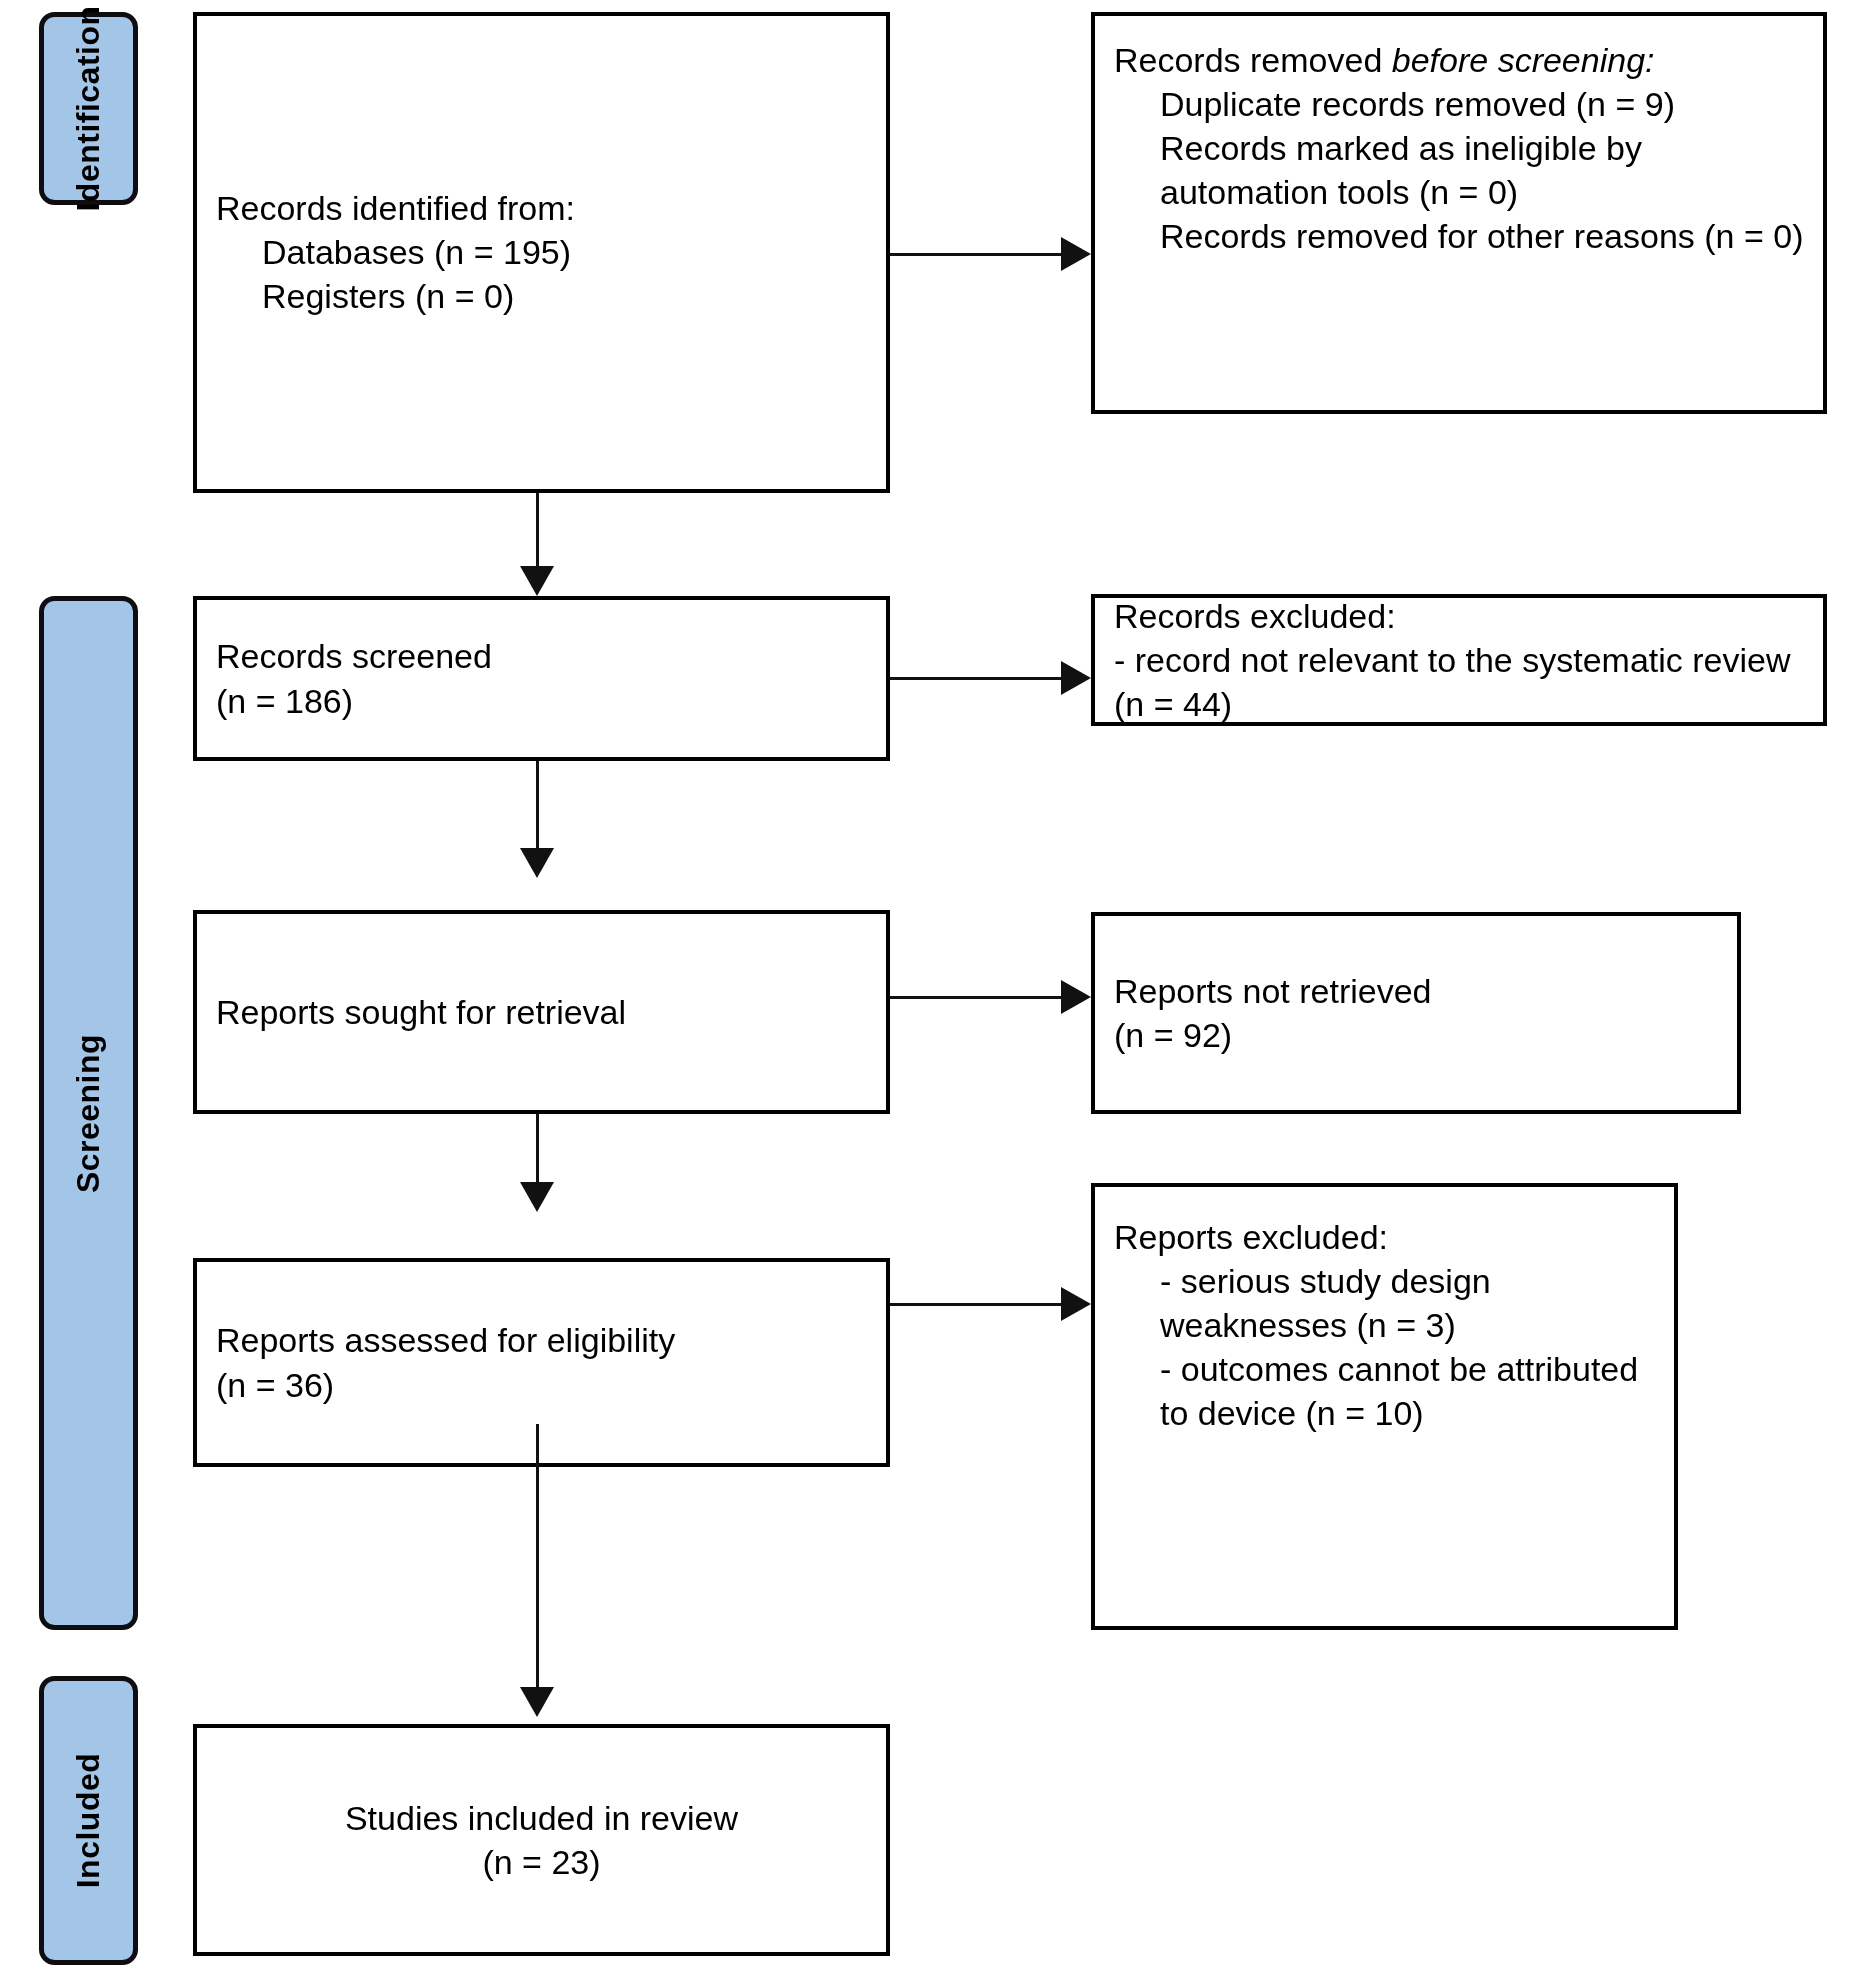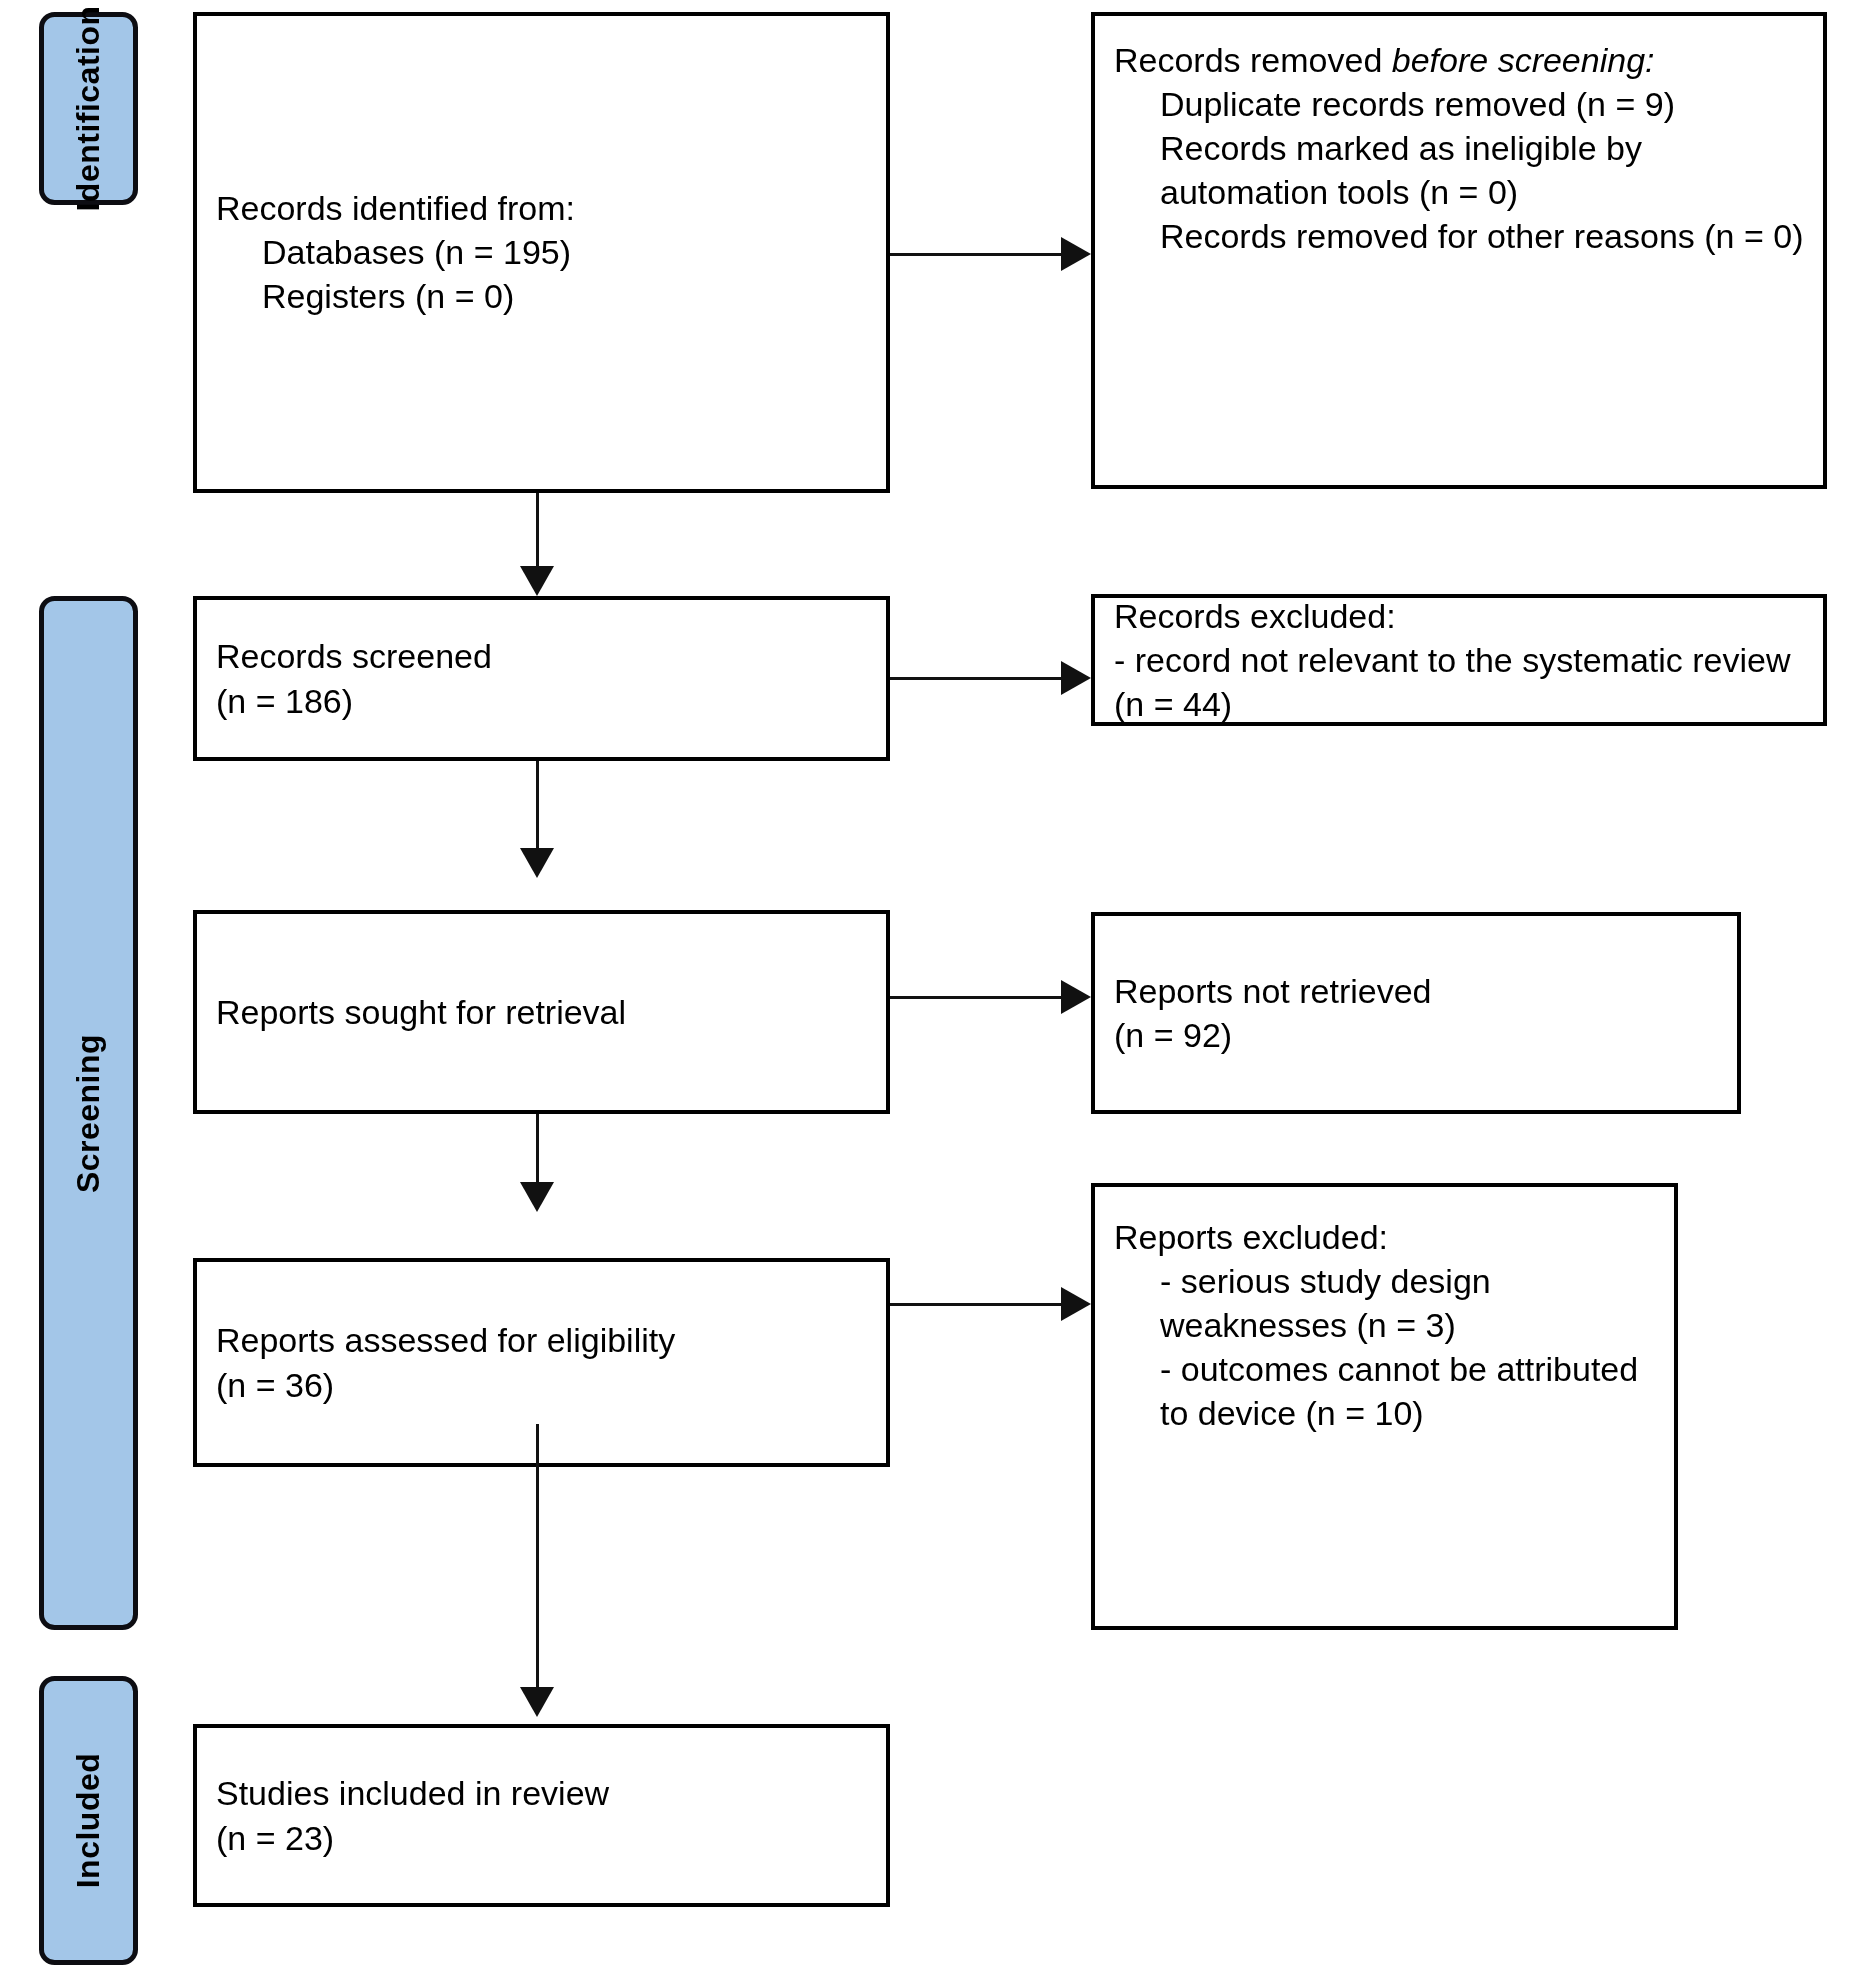--- a/index.html
+++ b/index.html
@@ -117,21 +117,21 @@
   </div>
 
   <div class="flow-box" style="left:193px; top:11.5px; width:697px; height:481px;">
     <div class="box-text">
       <span class="ln">Records identified from:</span>
       <span class="ind">Databases (n = 195)</span>
       <span class="ind">Registers (n = 0)</span>
     </div>
   </div>
 
-  <div class="flow-box align-top" style="left:1091px; top:11.5px; width:736px; height:477px;">
+  <div class="flow-box align-top" style="left:1091px; top:11.5px; width:736px; height:402px;">
     <div class="box-text" style="padding-top:22px;">
       <span class="ln"><span>Records removed </span><span class="ital">before screening</span><span class="ital">:</span></span>
       <span class="ind">Duplicate records removed (n = 9)</span>
       <span class="ind">Records marked as ineligible by automation tools (n = 0)</span>
       <span class="ind">Records removed for other reasons (n = 0)</span>
     </div>
   </div>
 
   <div class="conn-h" style="left:890px; top:253px; width:172px;"></div>
   <div class="arrow-right" style="left:1061px; top:237px;"></div>
@@ -192,21 +192,21 @@
       <span class="ind">- outcomes cannot be attributed to device (n = 10)</span>
     </div>
   </div>
 
   <div class="conn-h" style="left:890px; top:1303px; width:172px;"></div>
   <div class="arrow-right" style="left:1061px; top:1287px;"></div>
 
   <div class="conn-v" style="left:536px; top:1424px; height:266px;"></div>
   <div class="arrow-down" style="left:520px; top:1687px;"></div>
 
-  <div class="flow-box" style="left:193px; top:1724px; width:697px; height:183px;">
+  <div class="flow-box" style="left:193px; top:1724px; width:697px; height:232px;text-align:center;">
     <div class="box-text">
       <span class="ln">Studies included in review</span>
       <span class="ln">(n = 23)</span>
     </div>
   </div>
 
 </div>
 
 
 </body></html>

